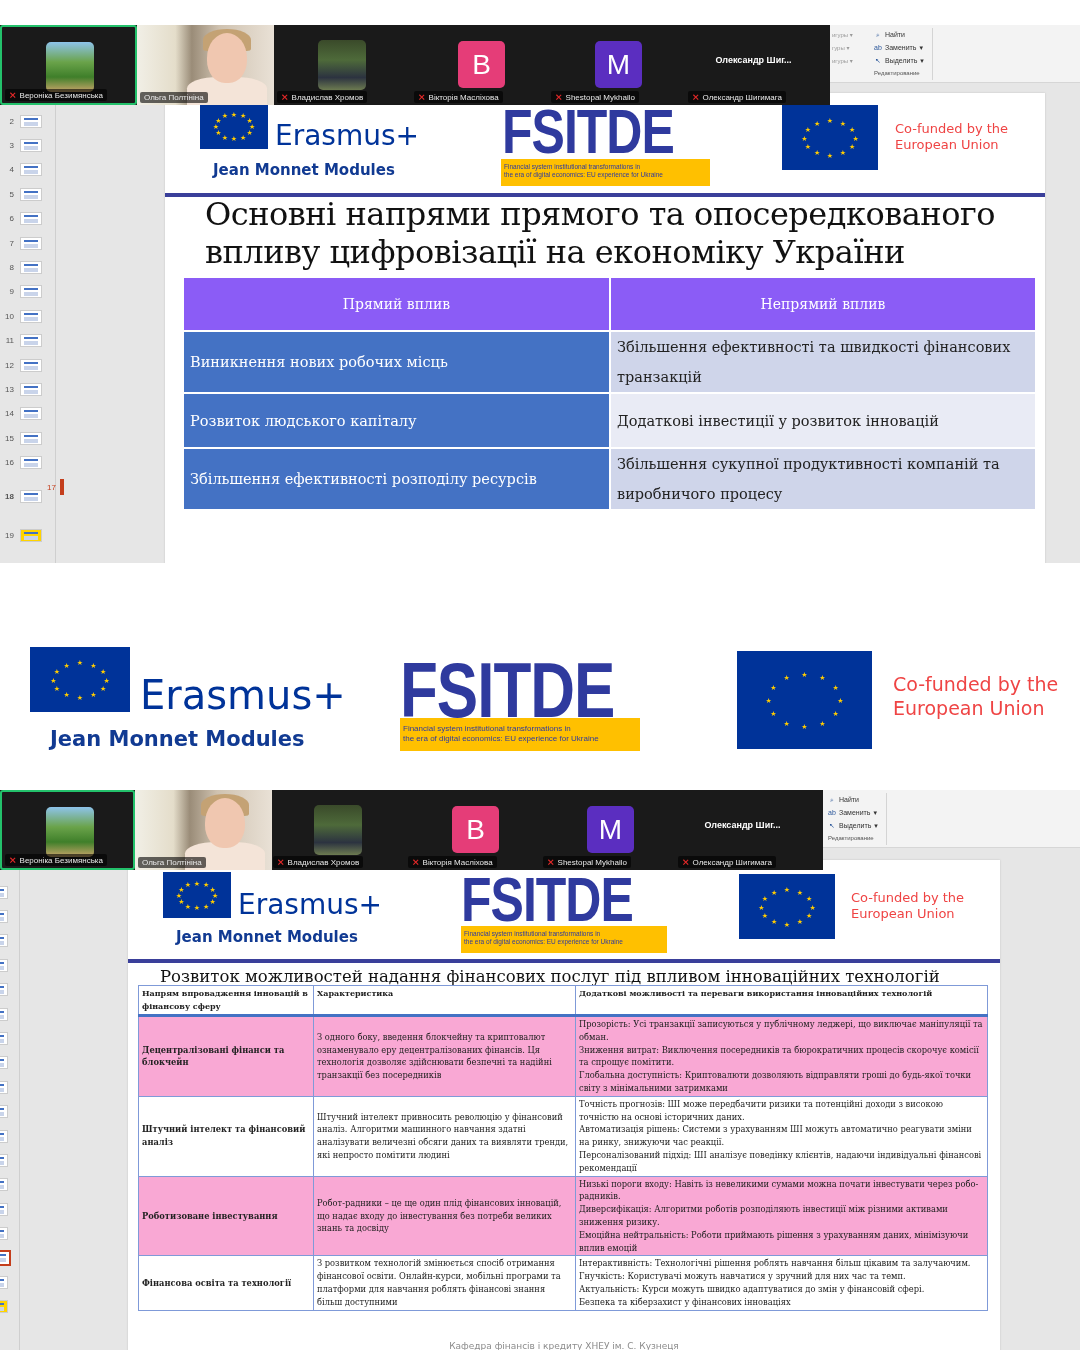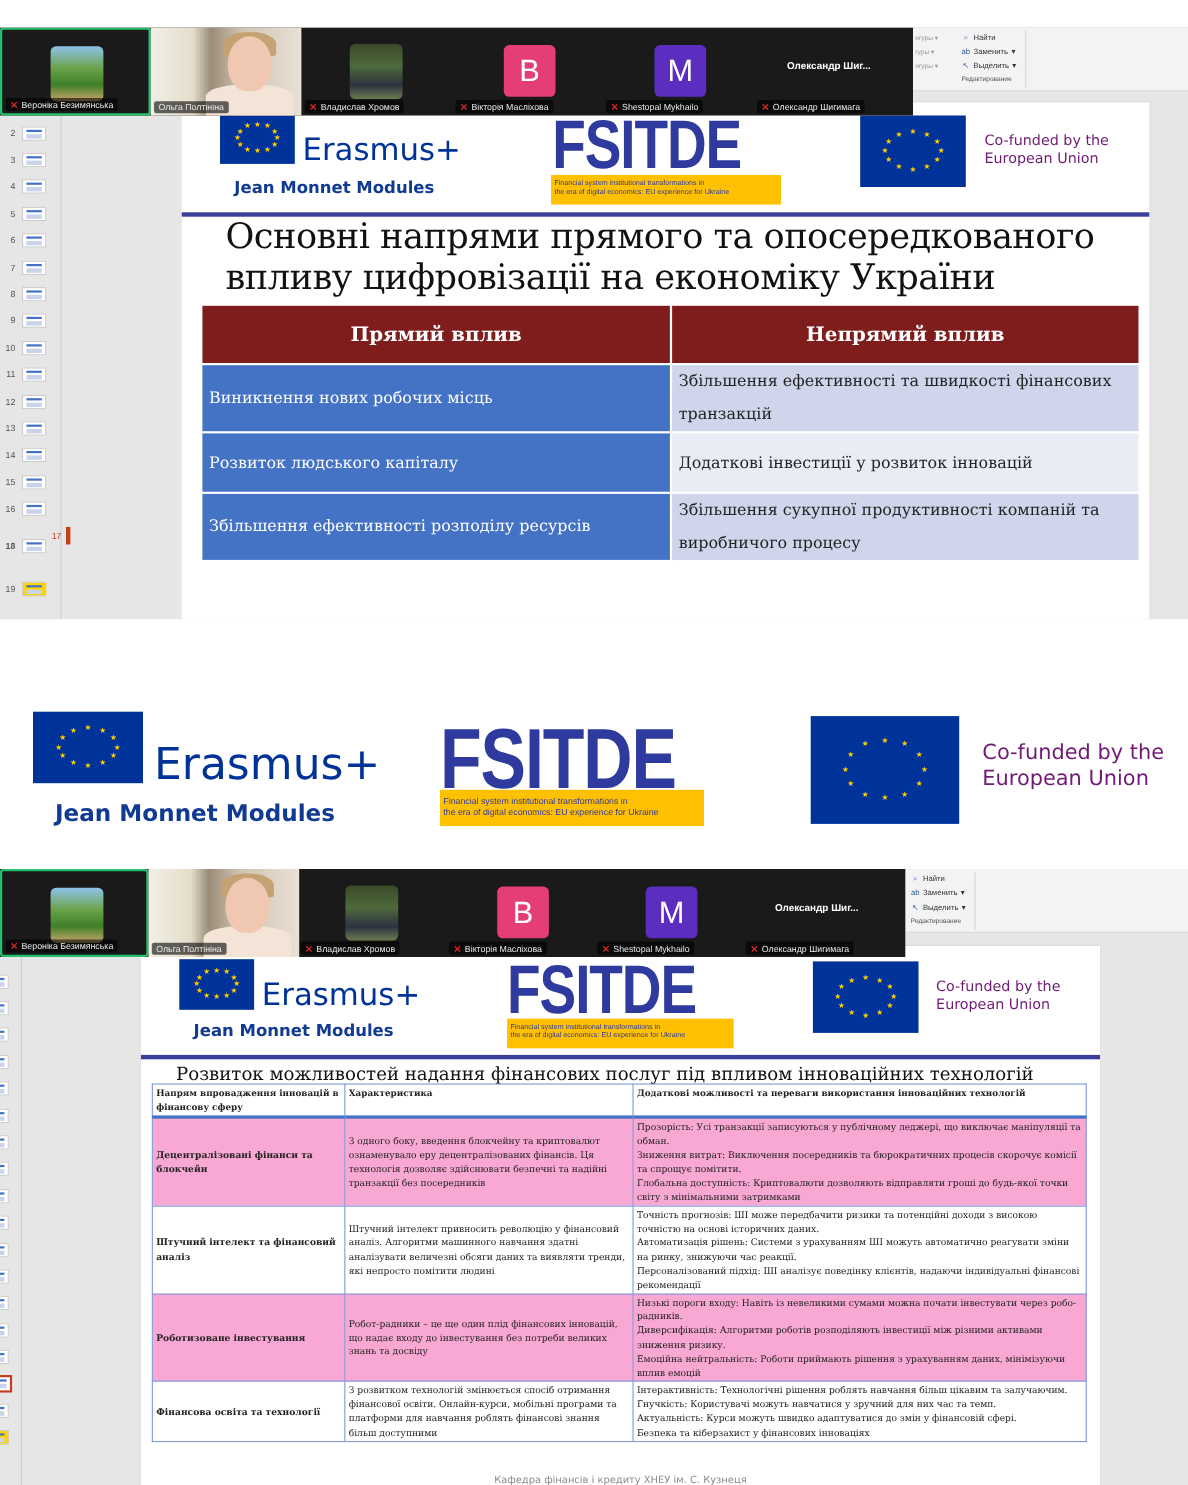--- a/index.html
+++ b/index.html
@@ -63,27 +63,27 @@
   .shot2 .slide { left: 128px; top: 70px; width: 872px; height: 500px; }
 
   .logo-band { position: absolute; left: 0; right: 0; top: 0; height: 100px; }
   .eu-flag { position: absolute; background: #003399; display: flex; align-items: center; justify-content: center; }
   .eu-flag .stars { position: relative; width: 70%; height: 70%; }
   .eu-flag .star { position: absolute; color: #ffcc00; font-size: 7px; line-height: 1; transform: translate(-50%,-50%); }
   .erasmus-text { position: absolute; color: #003399; font-family: "DejaVu Sans", sans-serif; }
   .jm-text { position: absolute; color: #113a92; font-weight: bold; font-family: "DejaVu Sans", sans-serif; }
   .fsitde { position: absolute; color: #2f3a9e; font-weight: bold; font-family: "Liberation Sans", sans-serif; letter-spacing: -1px; transform: scaleY(1.25); transform-origin: top left; }
   .fsitde-tag { position: absolute; background: #ffc000; color: #2f3a9e; font-size: 6.5px; line-height: 8px; padding: 4px 4px 2px 3px; font-family: Liberation Sans, sans-serif; }
-  .cofund { position: absolute; color: #701a75; font-family: "DejaVu Sans", sans-serif; line-height: 1.25; }
+  .cofund { position: absolute; color: #ef4444; font-family: "DejaVu Sans", sans-serif; line-height: 1.25; }
   .divider { position: absolute; left: 0; right: 0; height: 4px; background: #3a3f9a; }
 
   
   .slide1-title { position: absolute; left: 40px; top: 102px; font-family: "DejaVu Serif", serif; font-size: 32px; line-height: 38px; color: #111; letter-spacing: -0.5px; }
   .impact-table { position: absolute; left: 17px; top: 183px; width: 855px; border-collapse: collapse; font-family: "DejaVu Serif", serif; }
-  .impact-table th { background: #7f1d1d; color: #fff; font-weight: bold; font-size: 18px; height: 54px; border: 2px solid #fff; }
+  .impact-table th { background: #8b5cf6; color: #fff; font-weight: normal; font-size: 14px; height: 54px; border: 2px solid #fff; }
   .impact-table td { height: 55px; border: 2px solid #fff; font-size: 14.5px; padding: 0 6px; line-height: 30px; }
   .impact-table td.direct { background: #4472c4; color: #fff; width: 427px; }
   .impact-table td.indirect { color: #222; }
   .impact-table tr.odd td.indirect { background: #cfd5ea; }
   .impact-table tr.even td.indirect { background: #e9ebf5; }
 
   
   .banner { position: absolute; left: 0; top: 630px; width: 1080px; height: 150px; background: #fff; }
 
   

